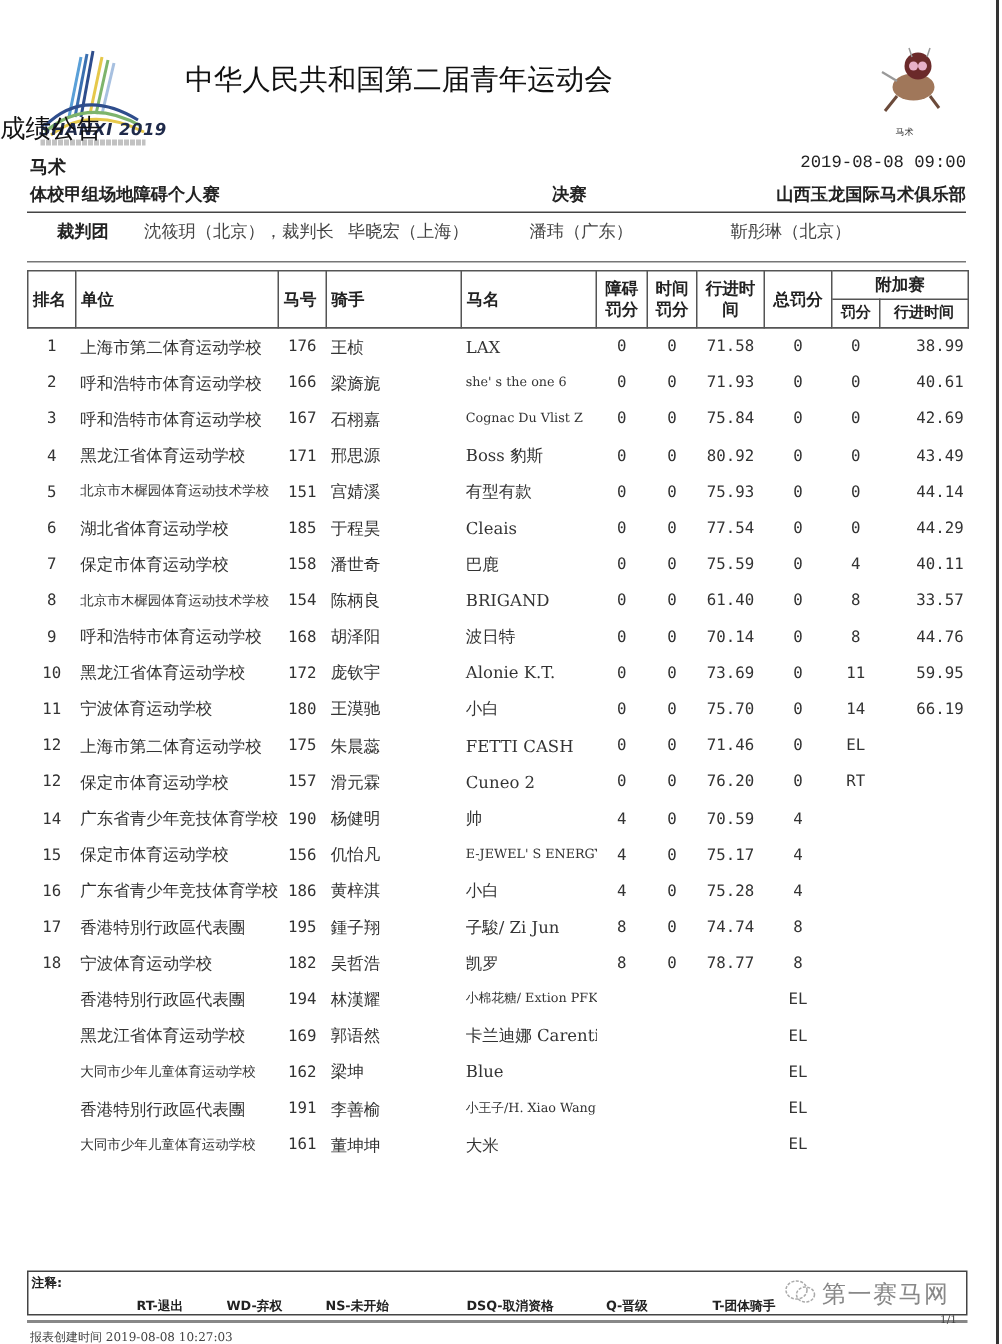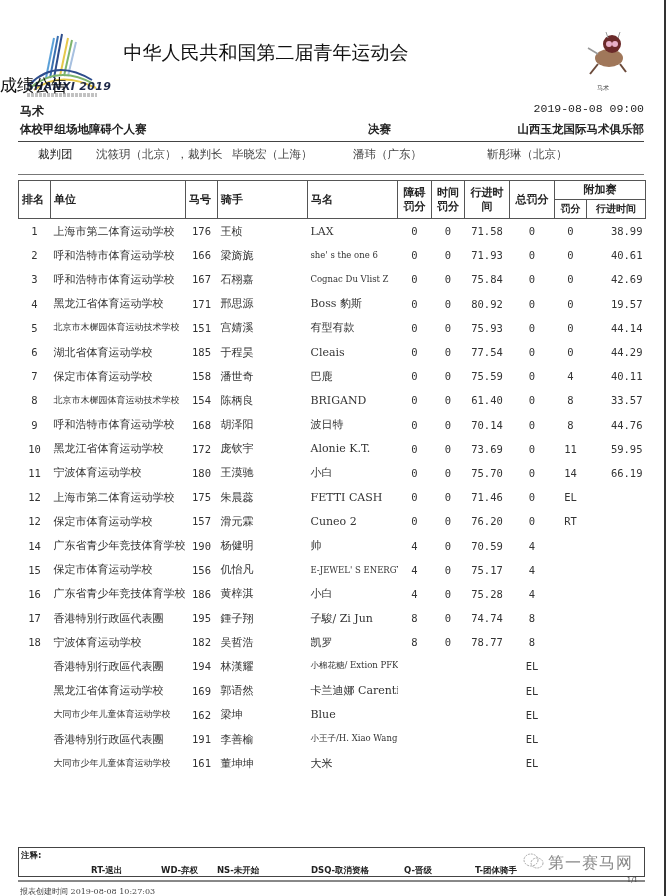--- a/index.html
+++ b/index.html
@@ -17,21 +17,21 @@
   .title { position:absolute; left:0; width:532px; top:40px; text-align:center; font-size:19px; color:#111; font-family:"DejaVu Sans", sans-serif; }
   .subtitle { position:absolute; left:0; width:668px; top:74px; text-align:left; font-size:17px; color:#111; font-family:Liberation Sans, sans-serif; }
   .sport { position:absolute; left:20px; top:103px; font-size:12px; font-weight:bold; font-family:"DejaVu Sans", sans-serif; }
   .datetime { position:absolute; right:24px; top:102px; font-size:11.5px; font-family:"Liberation Mono", monospace; }
   .event { position:absolute; left:20px; top:122px; font-size:11.5px; font-weight:bold; font-family:"DejaVu Sans", sans-serif; }
   .phase { position:absolute; left:320px; top:122px; font-size:11.5px; font-weight:bold; font-family:"DejaVu Sans", sans-serif;margin-left:48px; }
   .venue { position:absolute; right:24px; top:122px; font-size:11.5px; font-weight:bold; font-family:"DejaVu Sans", sans-serif; }
   .hr { position:absolute; left:18px; width:626px; height:1px; background:#444; }
   .judges { position:absolute; top:147px; left:0; width:668px; font-size:11.5px; color:#444; }
   .judges span { position:absolute; white-space:nowrap; }
-  .judges .label { left:38px; font-weight:normal; color:#222; font-family:"DejaVu Sans", sans-serif; }
+  .judges .label { left:38px; font-weight:bold; color:#222; font-family:"DejaVu Sans", sans-serif; }
 
   table.results { position:absolute; left:18px; top:180px; width:627px; border-collapse:collapse; font-size:11px; table-layout:fixed; }
   table.results th { border:1px solid #555; font-family:"DejaVu Sans", sans-serif; font-weight:bold; font-size:11px; color:#222; padding:0 3px; line-height:14px; }
   table.results thead tr.h1 th { height:18px; }
   table.results thead tr.h2 th { height:18px; font-size:10px; }
   table.results td { height:24.2px; padding:0 3px; color:#333; white-space:nowrap; overflow:hidden; }
   td.c { text-align:center; }
   td.r { text-align:right; padding-right:6px; }
   td.num { font-family:"DejaVu Sans Mono", monospace; font-size:10.5px; }
   td.unit-small { font-size:9px; }
@@ -175,21 +175,21 @@
         <td class="c num">4</td>
         <td>黑龙江省体育运动学校</td>
         <td class="c num">171</td>
         <td>邢思源</td>
         <td>Boss 豹斯</td>
         <td class="c num">0</td>
         <td class="c num">0</td>
         <td class="c num">80.92</td>
         <td class="c num">0</td>
         <td class="c num">0</td>
-        <td class="r num">19.57</td>
+        <td class="r num">43.49</td>
       </tr>
       <tr>
         <td class="c num">5</td>
         <td class="unit-small">北京市木樨园体育运动技术学校</td>
         <td class="c num">151</td>
         <td>宫婧溪</td>
         <td>有型有款</td>
         <td class="c num">0</td>
         <td class="c num">0</td>
         <td class="c num">75.93</td>
@@ -431,21 +431,21 @@
         <td class="c num"></td>
         <td class="r num"></td>
       </tr>
     </tbody>
 </table>
 
 <div class="notes">
   <span class="nt">注释:</span>
   <span class="it" style="left:2px;margin-top:34px;">EL-淘汰</span>
   <span class="it" style="left:72px;">RT-退出</span>
-  <span class="it" style="left:142px;">WD-弃权</span>
+  <span class="it" style="left:132px;">WD-弃权</span>
   <span class="it" style="left:198px;">NS-未开始</span>
   <span class="it" style="left:292px;">DSQ-取消资格</span>
   <span class="it" style="left:385px;">Q-晋级</span>
   <span class="it" style="left:456px;">T-团体骑手</span>
 </div>
 <svg class="wm-icon" viewBox="0 0 22 18">
   <ellipse cx="9" cy="8" rx="7" ry="6" fill="none" stroke="#aaa" stroke-width="1" stroke-dasharray="2 1"></ellipse>
   <ellipse cx="15" cy="11" rx="6" ry="5" fill="none" stroke="#aaa" stroke-width="1" stroke-dasharray="2 1"></ellipse>
 </svg>
 <div class="watermark">第一赛马网</div>

